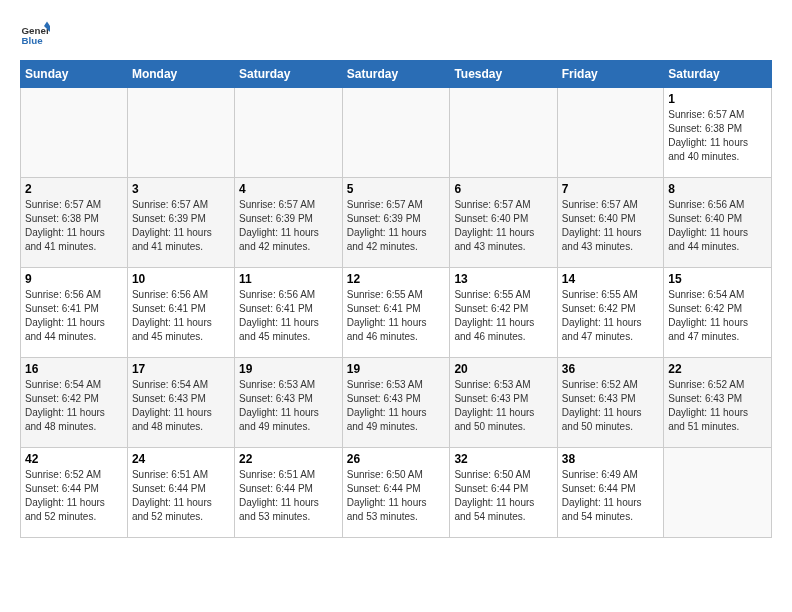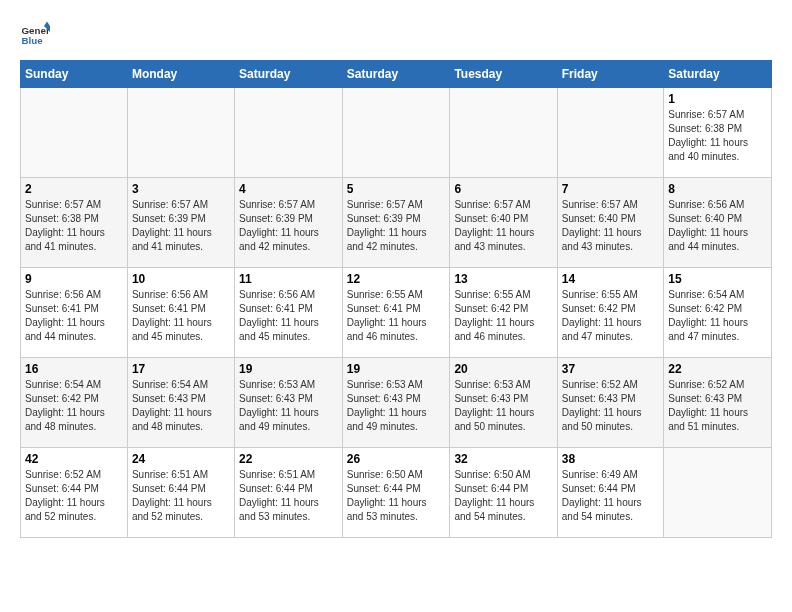--- a/index.html
+++ b/index.html
@@ -261,21 +261,21 @@
 and 49 minutes.</div>
         </td>
         <td>
           <span class="day-number">20</span>
           <div class="day-info" style="white-space: pre-line;">Sunrise: 6:53 AM
 Sunset: 6:43 PM
 Daylight: 11 hours
 and 50 minutes.</div>
         </td>
         <td>
-          <span class="day-number">37</span>
+          <span class="day-number">36</span>
           <div class="day-info" style="white-space: pre-line;">Sunrise: 6:52 AM
 Sunset: 6:43 PM
 Daylight: 11 hours
 and 50 minutes.</div>
         </td>
         <td>
           <span class="day-number">22</span>
           <div class="day-info" style="white-space: pre-line;">Sunrise: 6:52 AM
 Sunset: 6:43 PM
 Daylight: 11 hours

